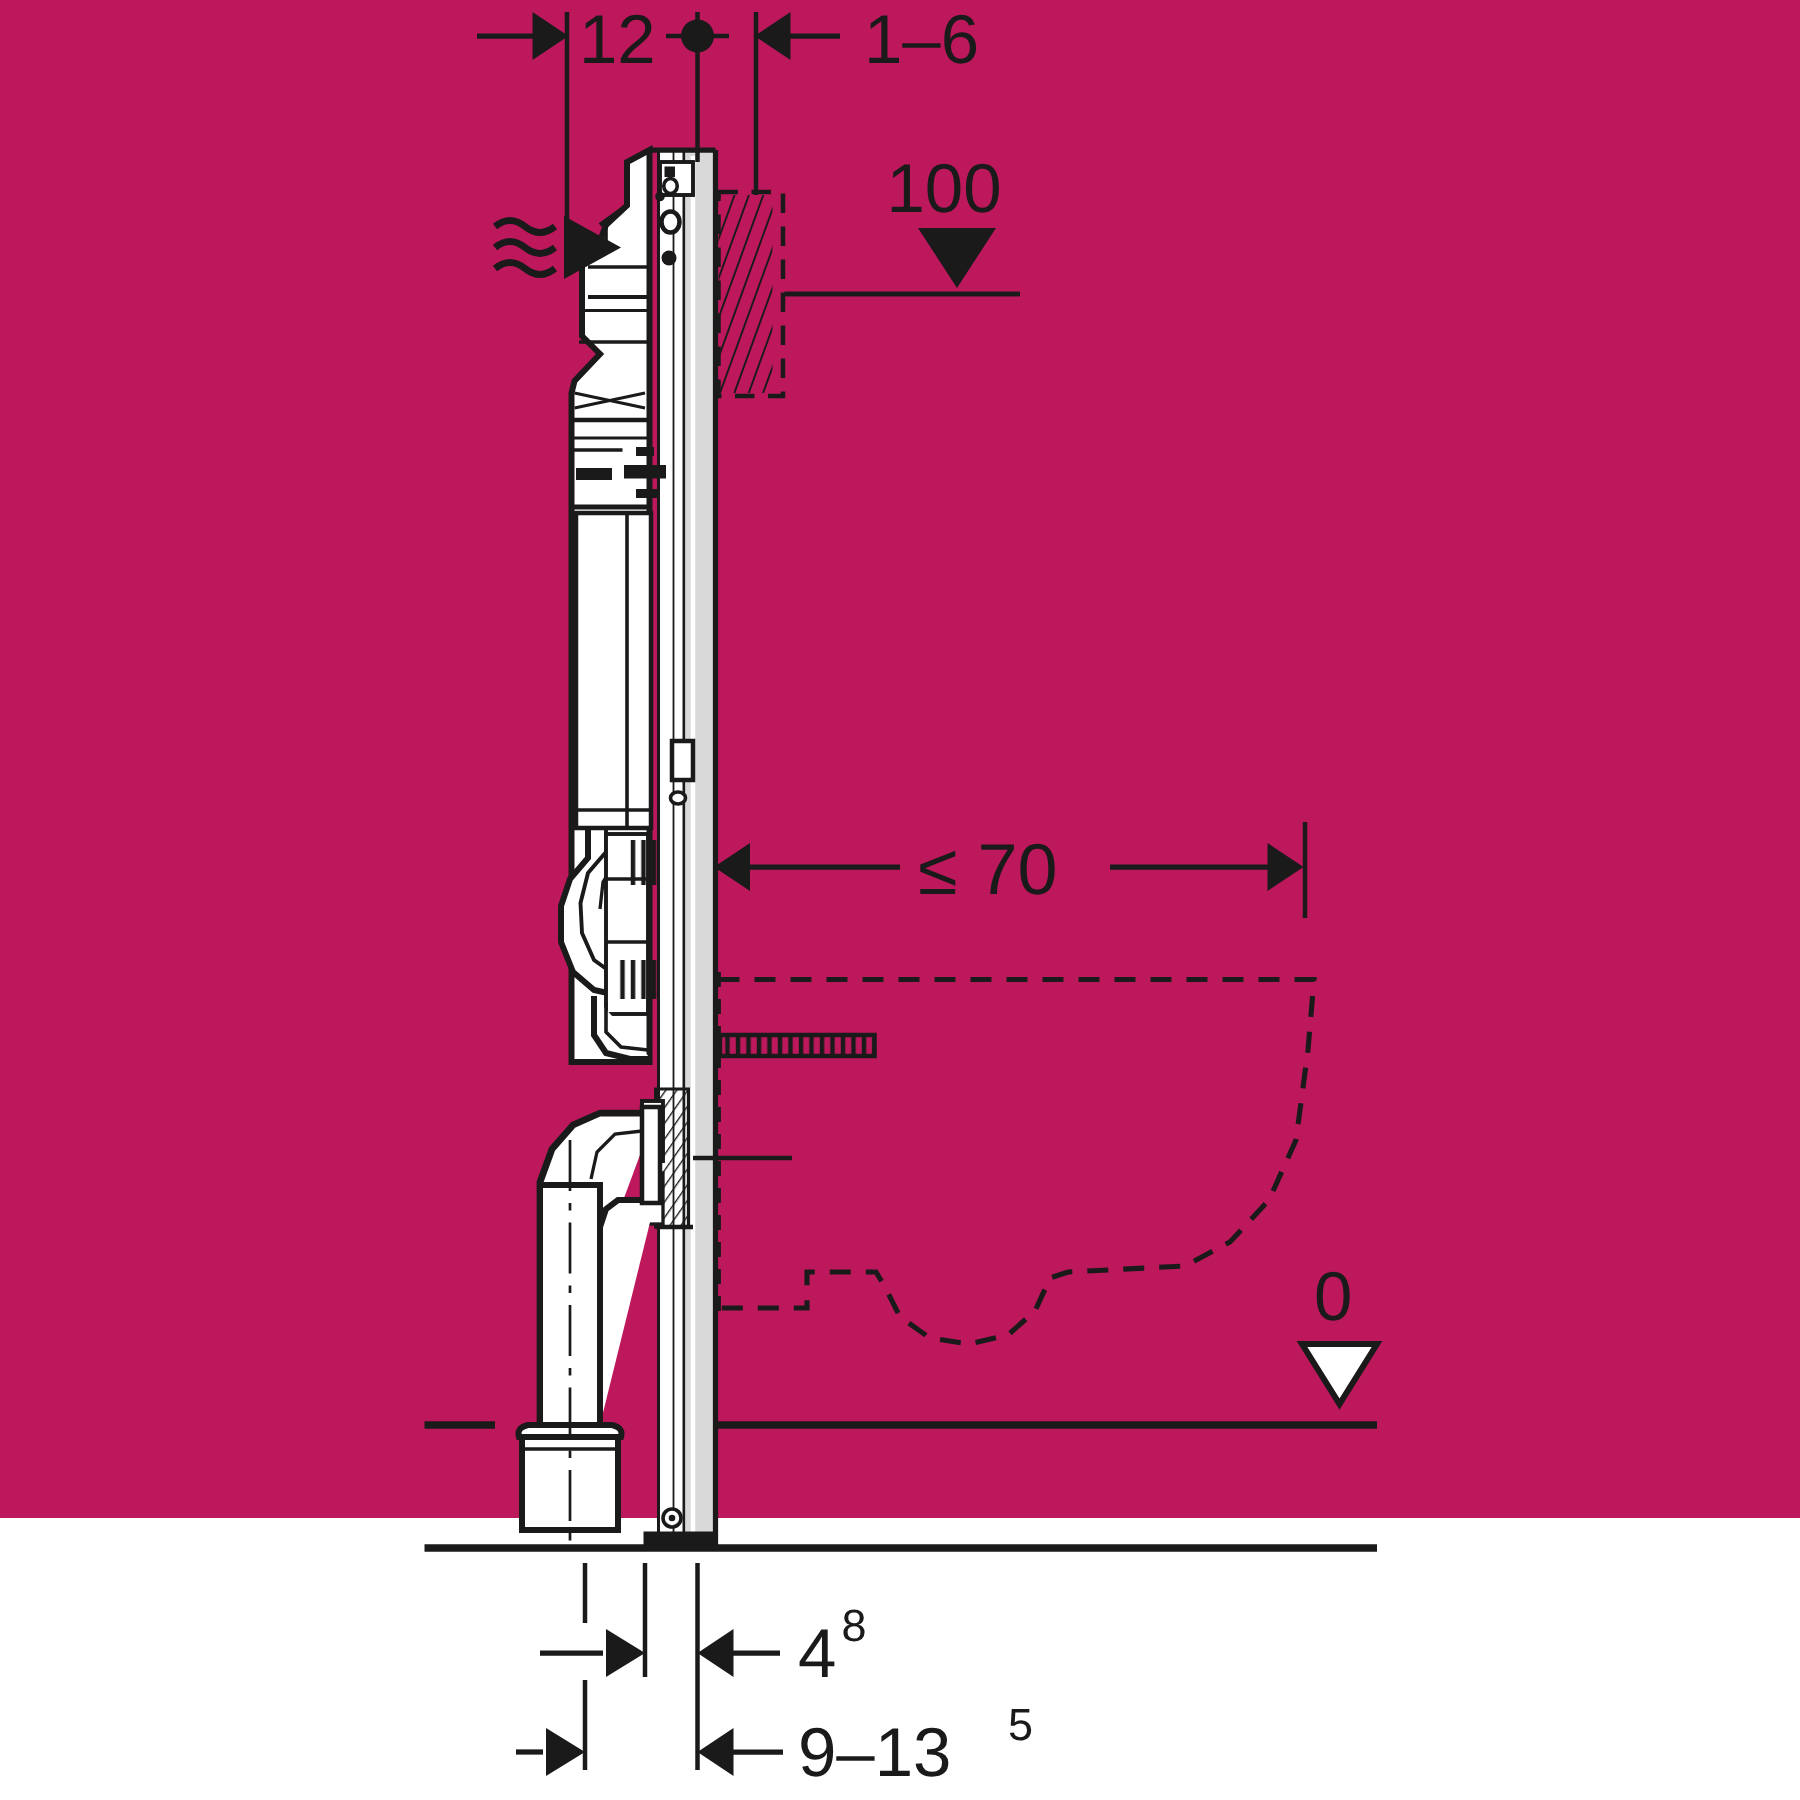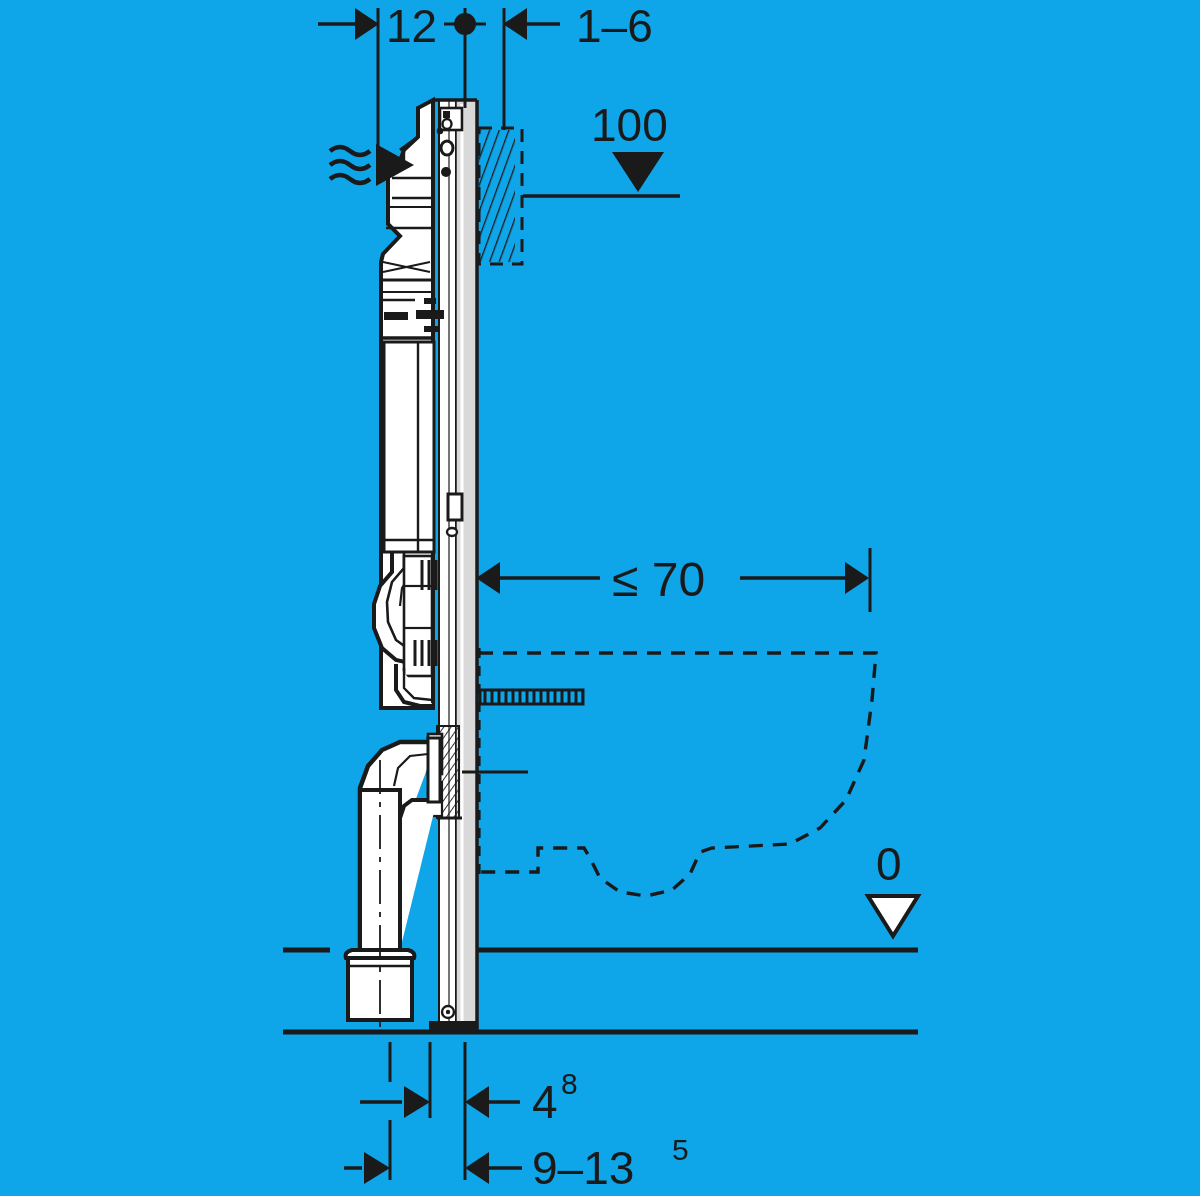--- a/index.html
+++ b/index.html
@@ -1,17 +1,17 @@
 <!DOCTYPE html>
 <html><head>
 <meta charset="utf-8">
 <style>
   html,body{margin:0;padding:0;background:#ffffff;}
   body{width:1200px;height:1200px;font-family:"Liberation Sans",sans-serif;overflow:hidden;}
-  #stage{position:relative;width:1200px;height:1196px;background:#0ea5e9;}
+  #stage{position:relative;width:1200px;height:1012px;background:#be185d;}
   #stage svg{position:absolute;left:0;top:0;}
   .dimtext{font-family:"Liberation Sans",sans-serif;font-weight:400;fill:#1a1a1a;}
 </style>
 </head>
 <body>
 
 <div id="stage">
 <svg width="1200" height="1200" viewBox="0 0 1200 1200" xmlns="http://www.w3.org/2000/svg">
 
   <defs>

